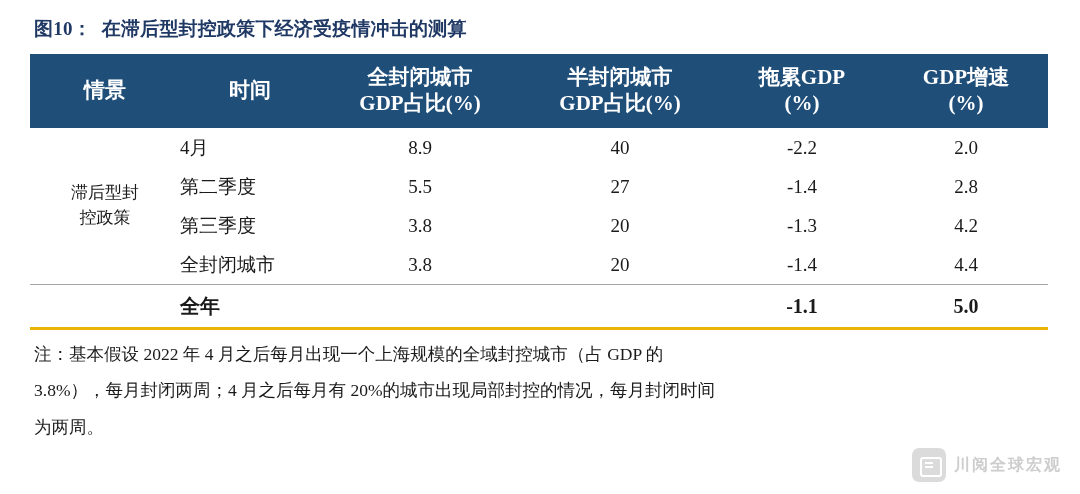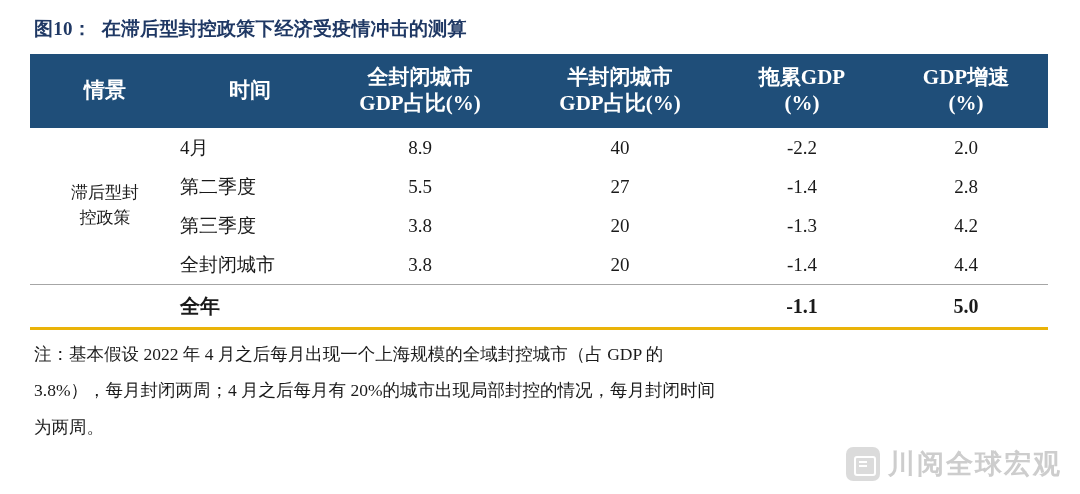--- a/index.html
+++ b/index.html
@@ -142,21 +142,21 @@
   .wm-logo::after {
     content: "";
     position: absolute;
     left: 13px; top: 14px;
     width: 8px; height: 2px;
     background: #ffffff;
     box-shadow: 0 4px 0 0 #ffffff;
   }
   .wm-text {
     font-family: "Liberation Sans", sans-serif;
-    font-size: 27px;
+    font-size: 16px;
     font-weight: bold;
     color: #c9c9c9;
     letter-spacing: 2px;
     text-shadow: 0 1px 0 #ffffff;
   }
 </style>
 </head>
 <body>
 
 <div class="page">

